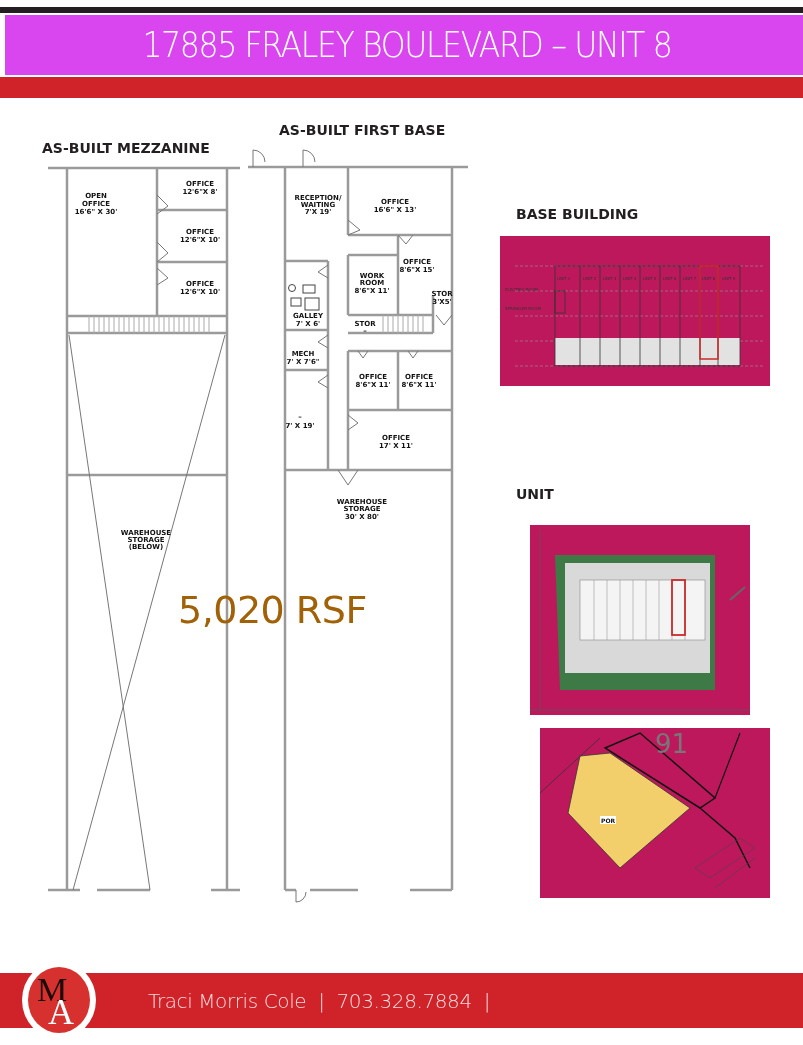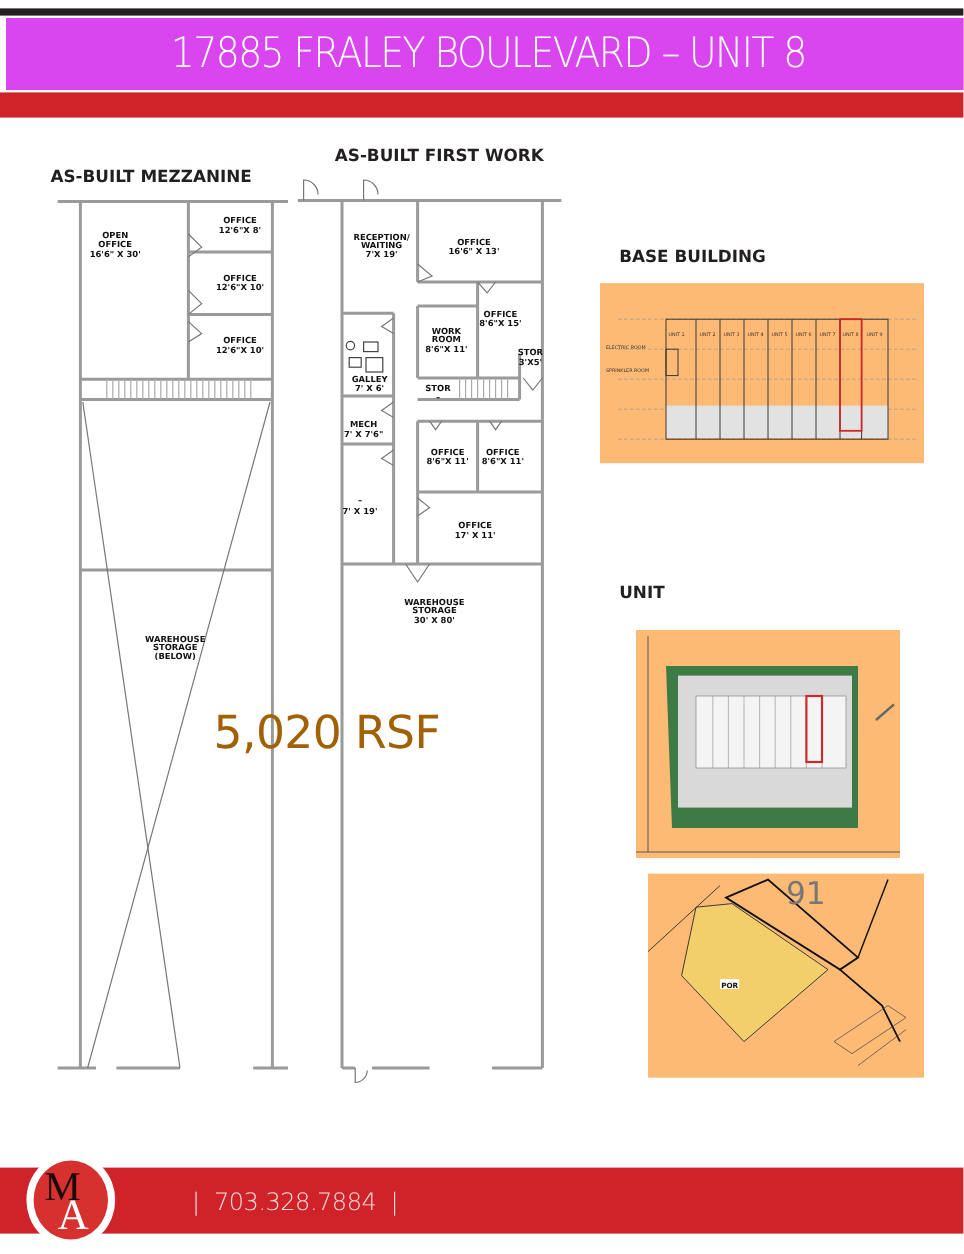--- a/index.html
+++ b/index.html
@@ -27,33 +27,33 @@
   .footer-text { position: absolute; left: 148px; top: 973px; height: 55px; display: flex; align-items: center;
     font-family: "DejaVu Sans", sans-serif; font-weight: 200; font-size: 20px; color: #f7dcdc; white-space: pre;
     letter-spacing: -0.4px; }
   .footer-text .sep { margin: 0 12px; }
   .logo { position: absolute; left: 22px; top: 961px; width: 74px; height: 78px; border-radius: 50%;
     background: #ffffff; display: flex; align-items: center; justify-content: center; }
   .logo-inner { width: 62px; height: 66px; border-radius: 50%; background: #d7312f; position: relative; }
   .logo-m { position: absolute; left: 9px; top: 4px; font-family: "Liberation Serif", serif; font-size: 34px; color: #1a0a0a; }
   .logo-a { position: absolute; left: 20px; top: 24px; font-family: "Liberation Serif", serif; font-size: 36px; color: #ffffff; }
 
-  .thumb { position: absolute; background: #fdba74; }
+  .thumb { position: absolute; background: #be185d; }
 </style>
 </head>
 <body>
 
 <div class="top-black"></div>
 <div class="title-band">
   <span>17885 FRALEY BOULEVARD – UNIT 8</span>
 </div>
 <div class="title-red"></div>
 
 <div class="section-label" style="left:42px; top:122px;margin-top:18px;">AS-BUILT MEZZANINE</div>
-<div class="section-label" style="left:279px; top:122px;">AS-BUILT FIRST WORK</div>
+<div class="section-label" style="left:279px; top:122px;">AS-BUILT FIRST BASE</div>
 <div class="section-label" style="left:516px; top:206px;text-align:center;">BASE BUILDING</div>
 <div class="section-label" style="left:516px; top:486px;">UNIT</div>
 
 <div class="plan" style="left:40px; top:150px;">
   <svg width="210" height="760" viewBox="0 0 210 760">
     <g stroke="#9a9a9a" stroke-width="2.5" fill="none">
       <line x1="8" y1="18" x2="200" y2="18"></line>
       <line x1="27" y1="18" x2="27" y2="740"></line>
       <line x1="187" y1="18" x2="187" y2="740"></line>
       <line x1="117" y1="18" x2="117" y2="165"></line>
@@ -288,16 +288,17 @@
 </div>
 
 <div class="footer"></div>
 <div class="logo">
   <div class="logo-inner">
     <span class="logo-m">M</span>
     <span class="logo-a">A</span>
   </div>
 </div>
 <div class="footer-text">
+  <span>Traci Morris Cole</span>
   <span class="sep">|</span>
   <span>703.328.7884</span>
   <span class="sep">|</span>
 </div>
 
 </body></html>

